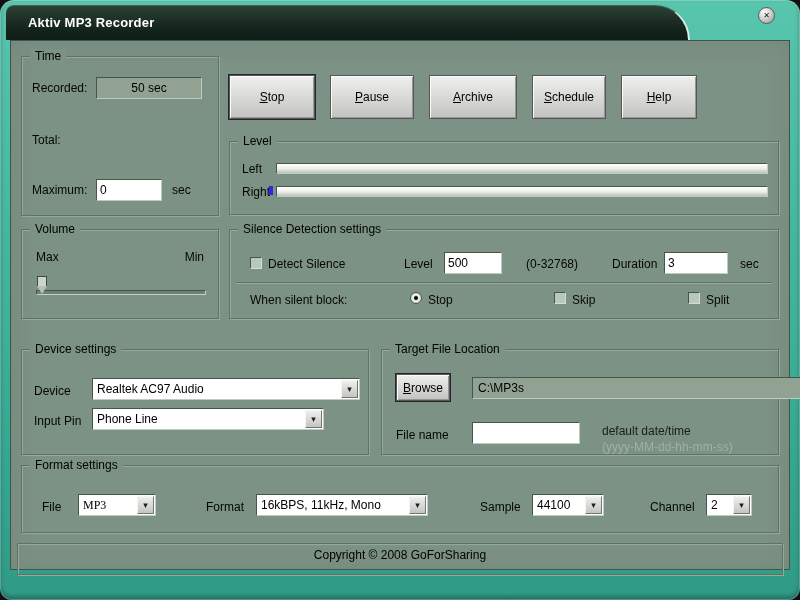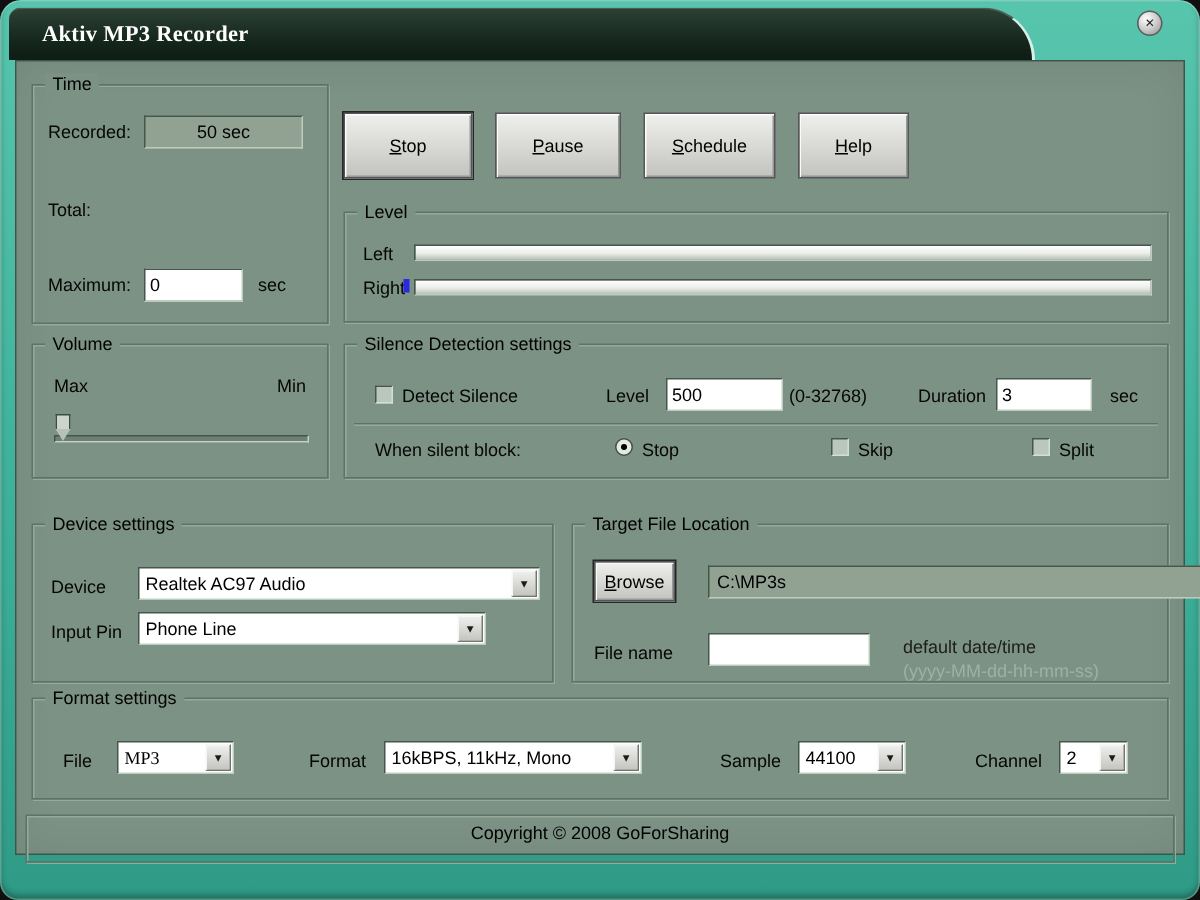--- a/index.html
+++ b/index.html
@@ -15,21 +15,21 @@
   }
   .titlebar{
     position:absolute;left:6px;top:5px;width:684px;height:35px;
     background:linear-gradient(180deg,#2c4034 0%,#13241b 70%,#0e1d15 100%);
     border-radius:10px 44px 0 0;
     border-right:2px solid #d6efe7;border-top:1px solid #4a5f52;
     box-sizing:border-box;
   }
   .title-text{
     position:absolute;left:22px;top:0;height:34px;line-height:34px;
-    color:#ffffff;font-size:15px;font-weight:bold;letter-spacing:.2px;white-space:nowrap;font-family:Liberation Serif, serif;
+    color:#ffffff;font-size:13px;font-weight:bold;letter-spacing:.2px;white-space:nowrap;
   }
   .close-btn{
     position:absolute;top:7px;right:25px;width:15px;height:15px;border-radius:50%;
     background:radial-gradient(circle at 35% 30%,#ffffff,#c6c6c6 55%,#8f8f8f);
     border:1px solid #5c5c5c;box-sizing:content-box;
     color:#222;font-size:8px;line-height:15px;text-align:center;cursor:default;
   }
   .panel{
     position:absolute;left:10px;top:40px;width:780px;height:530px;
     background:#7c9284;border:1px solid #41544a;box-sizing:border-box;
@@ -122,20 +122,23 @@
     </div>
 
     <div class="toolbar">
       <div class="btn default">
           <span><span></span><span class="mn">S</span><span>top</span></span>
         </div>
       <div class="btn">
           <span><span></span><span class="mn">P</span><span>ause</span></span>
         </div>
       <div class="btn">
+          <span><span></span><span class="mn">A</span><span>rchive</span></span>
+        </div>
+      <div class="btn">
           <span><span></span><span class="mn">S</span><span>chedule</span></span>
         </div>
       <div class="btn">
           <span><span></span><span class="mn">H</span><span>elp</span></span>
         </div>
     </div>
 
     <div class="group" style="left:218px;top:100px;width:550px;height:74px;">
       <div class="legend">Level</div>
       <div class="lb" style="left:12px;top:20px;">Left</div>
@@ -154,21 +157,21 @@
         <div class="bx"></div>
         <div class="tr"></div>
       </div>
     </div>
 
     <div class="group" style="left:218px;top:188px;width:550px;height:90px;">
       <div class="legend">Silence Detection settings</div>
       <div class="chk" style="left:20px;top:27px;"></div>
       <div class="lb" style="left:38px;top:27px;">Detect Silence</div>
       <div class="lb" style="left:174px;top:27px;">Level</div>
-      <input class="tin" style="left: 214px; top: 22px; width: 78px;" value="500">
+      <input class="tin" style="left: 214px; top: 22px; width: 58px;" value="500">
       <div class="lb" style="left:296px;top:27px;">(0-32768)</div>
       <div class="lb" style="left:382px;top:27px;">Duration</div>
       <input class="tin" style="left: 434px; top: 22px; width: 64px;" value="3">
       <div class="lb" style="left:510px;top:27px;">sec</div>
       <div class="sep" style="left:6px;top:52px;width:536px;"></div>
       <div class="lb" style="left:20px;top:63px;">When silent block:</div>
       <div class="radio checked" style="left:180px;top:62px;">
           <span class="dot"></span>
         </div>
       <div class="lb" style="left:198px;top:63px;">Stop</div>

